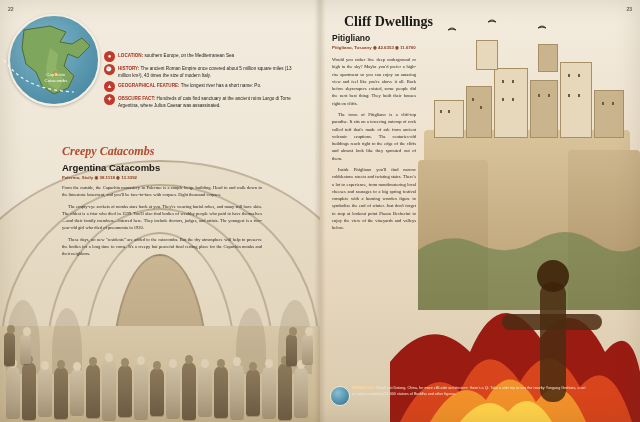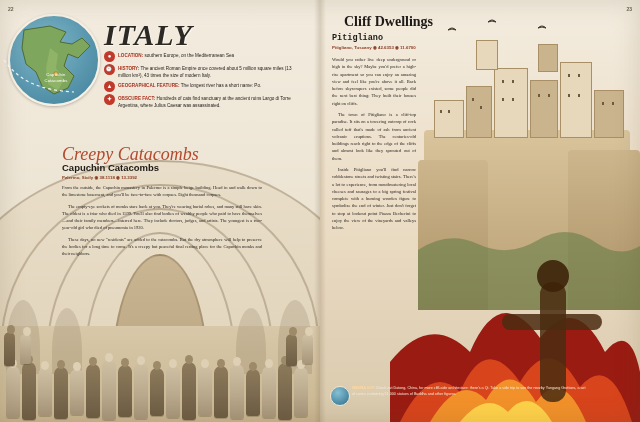--- a/index.html
+++ b/index.html
@@ -109,22 +109,22 @@
     width: 11px; height: 11px; border-radius: 50%;
     background: #c0392b; color: #fff;
     display: flex; align-items: center; justify-content: center;
     font-size: 6px; font-weight: bold;
   }
   .fact-label { font-weight: bold; color: #a8321f; }
 
   
   .sec-kicker {
     position: absolute; font-family: "Liberation Serif", serif;
-    font-style: italic; font-weight: normal; color: #b24a2e;
-    font-size: 18px;
+    font-style: italic; font-weight: bold; color: #b24a2e;
+    font-size: 12px;
   }
   .sec-title {
     position: absolute; font-family: "Liberation Sans", sans-serif;
     font-weight: bold; color: #1d1a17; font-size: 9.5px;
   }
   .sec-meta {
     position: absolute; font-family: "Liberation Sans", sans-serif;
     font-size: 4.4px; color: #8a3b22; font-weight: bold;
   }
   .body-text {
@@ -135,21 +135,21 @@
   .body-text p.first { text-indent: 0; }
 
   
   .cliff-title {
     position: absolute; left: 332px; top: 14px;
     font-family: "Liberation Serif", serif; font-weight: bold;
     font-size: 14px; color: #1e1b18; margin-left: 12px;
   }
   .cliff-sub {
     position: absolute; left: 332px; top: 33px;
-    font-family: Liberation Mono, monospace; font-weight: bold;
+    font-family: Liberation Sans, sans-serif; font-weight: bold;
     font-size: 8.5px; color: #1d1a17;
   }
   .cliff-meta {
     position: absolute; left: 332px; top: 45px;
     font-family: "Liberation Sans", sans-serif; font-weight: bold;
     font-size: 4.4px; color: #8a3b22;
   }
   .cliff-body {
     position: absolute; left: 332px; top: 56px; width: 84px;
   }
@@ -251,21 +251,20 @@
       <path d="M30 24 L38 30 L36 44 L44 56 L38 66 L28 60 L26 44 Z" fill="#8fb468"></path>
       <circle cx="36" cy="50" r="2.2" fill="#e8c15a" stroke="#8a6a20" stroke-width=".6"></circle>
     </svg>
     <div class="map-label l1">Capuchin</div>
     <div class="map-label l2">Catacombs</div>
   </div>
   <svg class="dashline">
     <path d="M4 4 C 20 26, 40 34, 74 36" fill="none" stroke="#ffffff" stroke-width="1.2" stroke-dasharray="3 3" opacity="0.9"></path>
   </svg>
 
-  <div class="italy-title">ITALY</div>
 
   <div class="facts">
     <div class="fact">
       <div class="fact-icon">
           <div class="badge">●</div>
         </div>
       <div><span class="fact-label">LOCATION:</span><span> southern Europe, on the Mediterranean Sea</span></div>
     </div>
     <div class="fact">
       <div class="fact-icon">
@@ -281,21 +280,21 @@
     </div>
     <div class="fact">
       <div class="fact-icon">
           <div class="badge">✦</div>
         </div>
       <div><span class="fact-label">OBSCURE FACT:</span><span> Hundreds of cats find sanctuary at the ancient ruins Largo di Torre Argentina, where Julius Caesar was assassinated.</span></div>
     </div>
   </div>
 
   <div class="sec-kicker" style="left:62px; top:144px;">Creepy Catacombs</div>
-  <div class="sec-title" style="left:62px; top:162px;">Capuchin Catacombs</div>
+  <div class="sec-title" style="left:62px; top:162px;">Argentina Catacombs</div>
   <div class="sec-meta" style="left:62px; top:175px;">Palermo, Sicily ◉ 38.1118 ◉ 13.3392</div>
 
   <div class="body-text" style="left:62px; top:184px; width:200px;">
     <p class="first">From the outside, the Capuchin monastery in Palermo is a simple beige building. Head in and walk down to the limestone basement, and you'll be face-to-face with corpses. Eight thousand corpses.</p>
     <p>The empty-eye sockets of monks stare back at you. They're wearing burial robes, and many still have skin. The oldest is a friar who died in 1599. You'll also find bodies of wealthy people who paid to have themselves—and their family members—interred here. They include doctors, judges, and artists. The youngest is a two-year-old girl who died of pneumonia in 1920.</p>
     <p>These days, no new “residents” are added to the catacombs. But the dry atmosphere will help to preserve the bodies for a long time to come. It's a creepy but peaceful final resting place for the Capuchin monks and their neighbors.</p>
   </div>
 
   <div class="pageno left">22</div>
 

